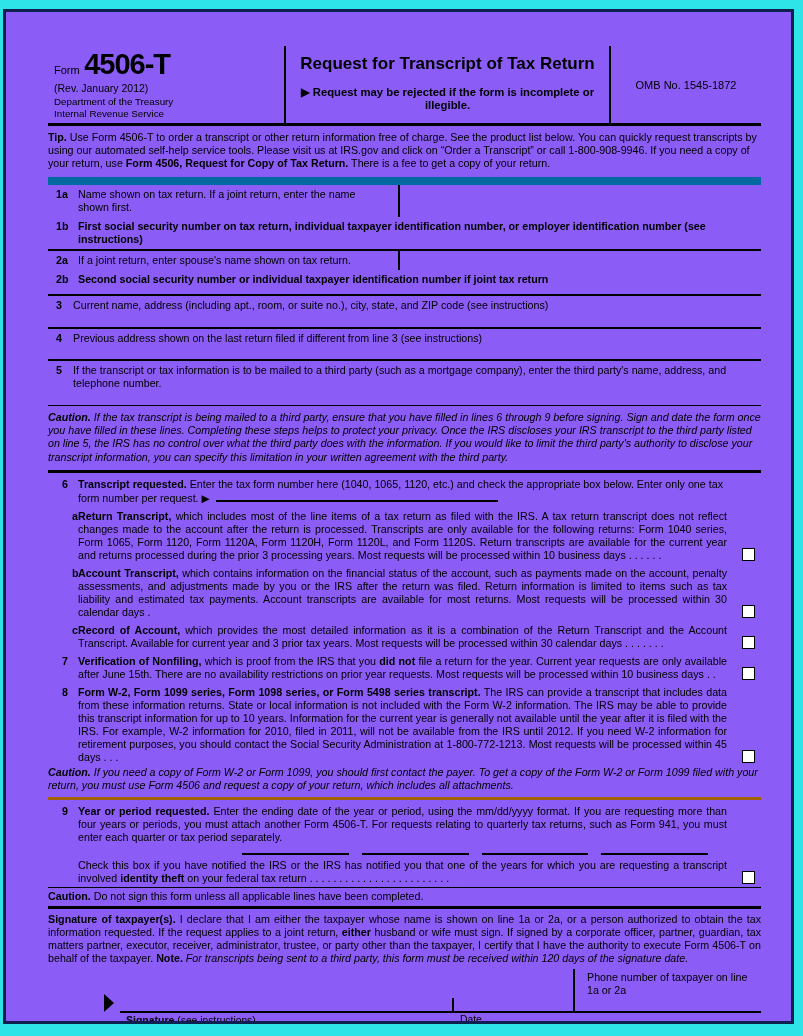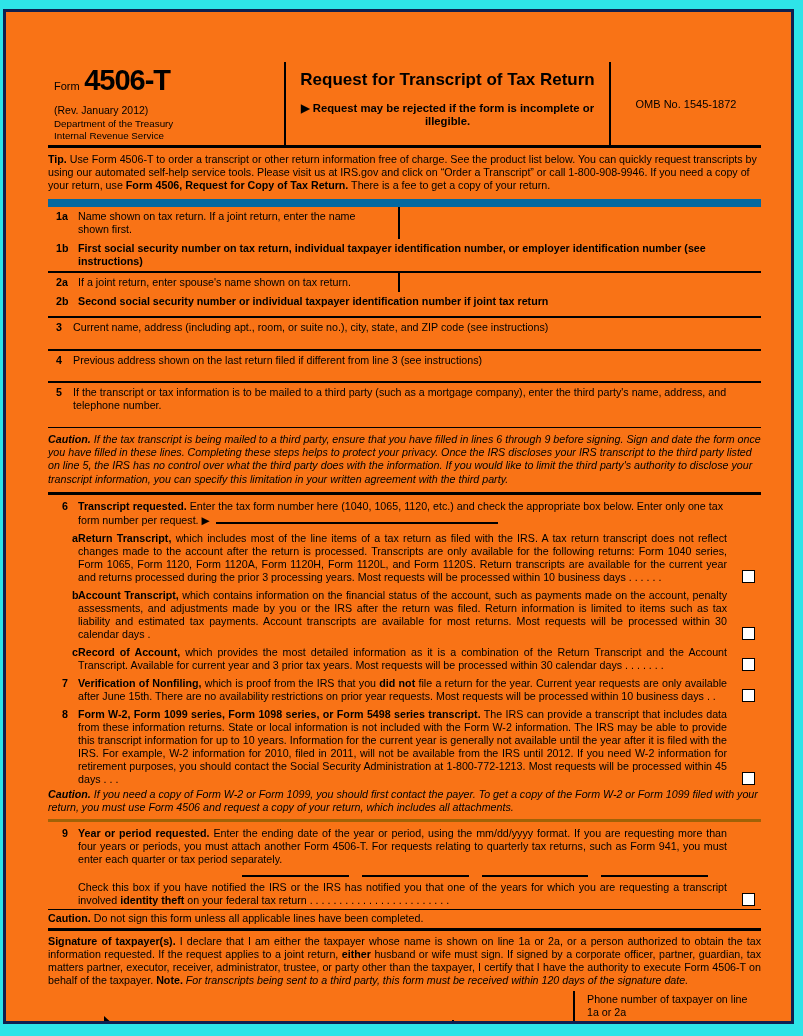--- a/index.html
+++ b/index.html
@@ -6,30 +6,30 @@
   html,body { width:803px; height:1036px; }
   body {
     background:#2ee4e8;
     font-family:"Liberation Sans", sans-serif;
     color:#000;
     position:relative;
     overflow:hidden;
   }
   .page {
     position:absolute; left:3px; top:9px; right:9px; bottom:12px;
-    background:#f97316; border:3px solid #0e2050;
-    padding:16px 30px 0 42px; overflow:hidden;
+    background:#8b5cf6; border:3px solid #0e2050;
+    padding:0 30px 0 42px; overflow:hidden;
   }
   
   .hdr { display:flex; margin-top:34px; border-bottom:3px solid #000; }
   .hdr-left { width:238px; border-right:2px solid #000; padding:2px 6px 4px 6px; }
   .form-line { white-space:nowrap; }
   .form-word { font-size:11px; }
   .form-num { font-size:29px; font-weight:bold; letter-spacing:-1px; }
-  .rev { font-size:10.5px; margin-top:7px; }
+  .rev { font-size:10.5px; margin-top:1px; }
   .dept { font-size:9.8px; line-height:11.5px; margin-top:2px; }
   .hdr-center { flex:1; text-align:center; padding:6px 8px 8px 8px; }
   .main-title { font-size:17px; font-weight:bold; margin-top:2px; }
   .sub-title { font-size:11.3px; font-weight:bold; margin-top:12px; }
   .hdr-right { width:152px; border-left:2px solid #000; display:flex; align-items:center; justify-content:center; font-size:11px; padding:4px; }
   
   .tip { font-size:10.7px; line-height:13.2px; padding:5px 0 6px 0; border-bottom:8px solid #0369a1; }
   b.lead { font-weight:bold; }
   
   .tbl { border-bottom:1px solid #000; }

